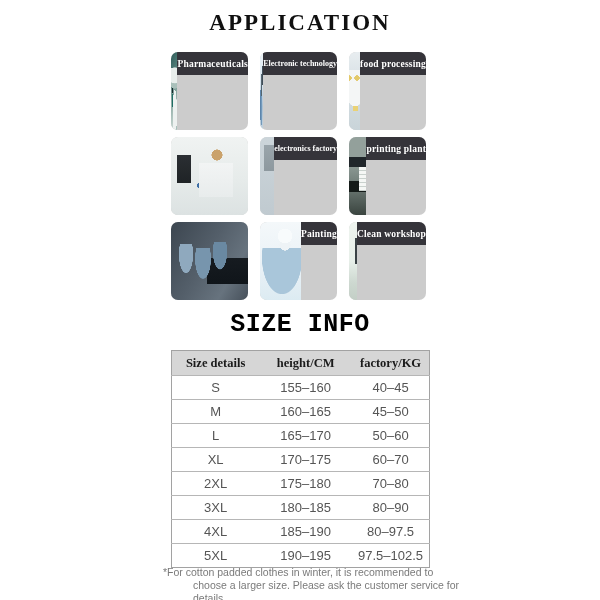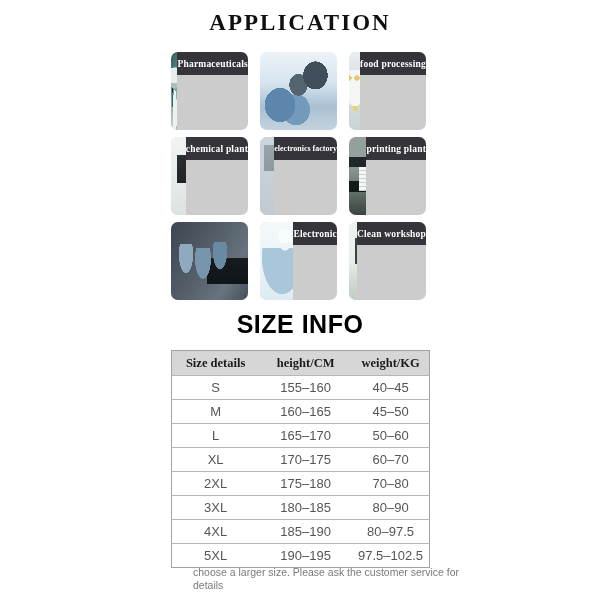--- a/index.html
+++ b/index.html
@@ -4,21 +4,21 @@
 <style>
   html,body{margin:0;padding:0;background:#fff;}
   .page{position:relative;width:488px;height:600px;background:#fff;overflow:hidden;
         font-family:"Liberation Sans",sans-serif;}
 
   
   .app-title{position:absolute;top:10px;left:0;width:600px;text-align:center;
     font-family:"Liberation Serif",serif;font-weight:bold;font-size:23px;
     letter-spacing:2px;color:#101010;}
   .size-title{position:absolute;top:310px;left:0;width:600px;text-align:center;
-    font-size:25px;font-weight:600;letter-spacing:0.5px;color:#000;}
+    font-size:25px;font-weight:600;letter-spacing:0.5px;color:#000;font-family:Liberation Mono, monospace;}
 
   
   .grid{position:absolute;left:171px;top:52px;width:255px;
     display:grid;grid-template-columns:repeat(3,77px);grid-template-rows:repeat(3,78px);
     column-gap:12px;row-gap:7px;}
   .tile{border-radius:7px;overflow:hidden;display:flex;flex-direction:row;background:#ccc;}
   .photo{flex:1;}
   .tile-label{height:23px;flex:0 0 23px;background:#35343a;color:#fff;
     font-family:"Liberation Serif",serif;font-weight:bold;font-size:9.5px;
     display:flex;align-items:center;justify-content:center;white-space:nowrap;
@@ -132,63 +132,63 @@
 
   <div class="app-title">APPLICATION</div>
 
   <div class="grid">
     <div class="tile">
       <div class="photo p1"></div>
       <div class="tile-label">Pharmaceuticals</div>
     </div>
     <div class="tile">
       <div class="photo p2"></div>
+      <div class="tile-label long">Electronic technology</div>
     </div>
     <div class="tile">
       <div class="photo p3"></div>
       <div class="tile-label">food processing</div>
     </div>
     <div class="tile">
       <div class="photo p4"></div>
-      <div class="tile-label">chemical plant</div>
     </div>
     <div class="tile">
       <div class="photo p5"></div>
       <div class="tile-label long">electronics factory</div>
     </div>
     <div class="tile">
       <div class="photo p6"></div>
       <div class="tile-label">printing plant</div>
     </div>
     <div class="tile">
       <div class="photo p7"></div>
     </div>
     <div class="tile">
       <div class="photo p8"></div>
-      <div class="tile-label">Electronic</div>
+      <div class="tile-label">Painting</div>
     </div>
     <div class="tile">
       <div class="photo p9"></div>
       <div class="tile-label">Clean workshop</div>
     </div>
   </div>
 
   <div class="size-title">SIZE INFO</div>
 
   <table class="size-table">
     <colgroup>
         <col class="c1">
         <col class="c2">
         <col class="c3">
       </colgroup>
     <thead>
       <tr>
         <th><span>Size details</span><span class="tick"></span></th>
         <th><span>height/CM</span><span class="tick"></span></th>
-        <th><span>weight/KG</span></th>
+        <th><span>factory/KG</span></th>
       </tr>
     </thead>
     <tbody>
       <tr>
         <td><span>S</span><span class="tick"></span></td>
         <td><span>155–160</span><span class="tick"></span></td>
         <td><span>40–45</span></td>
       </tr>
       <tr>
         <td><span>M</span><span class="tick"></span></td>
@@ -222,16 +222,17 @@
       </tr>
       <tr>
         <td><span>5XL</span><span class="tick"></span></td>
         <td><span>190–195</span><span class="tick"></span></td>
         <td><span>97.5–102.5</span></td>
       </tr>
     </tbody>
   </table>
 
   <div class="note">
+    <div class="l1">*For cotton padded clothes in winter, it is recommended to</div>
     <div class="l2">choose a larger size. Please ask the customer service for details</div>
   </div>
 
 </div>
 
 </body></html>

